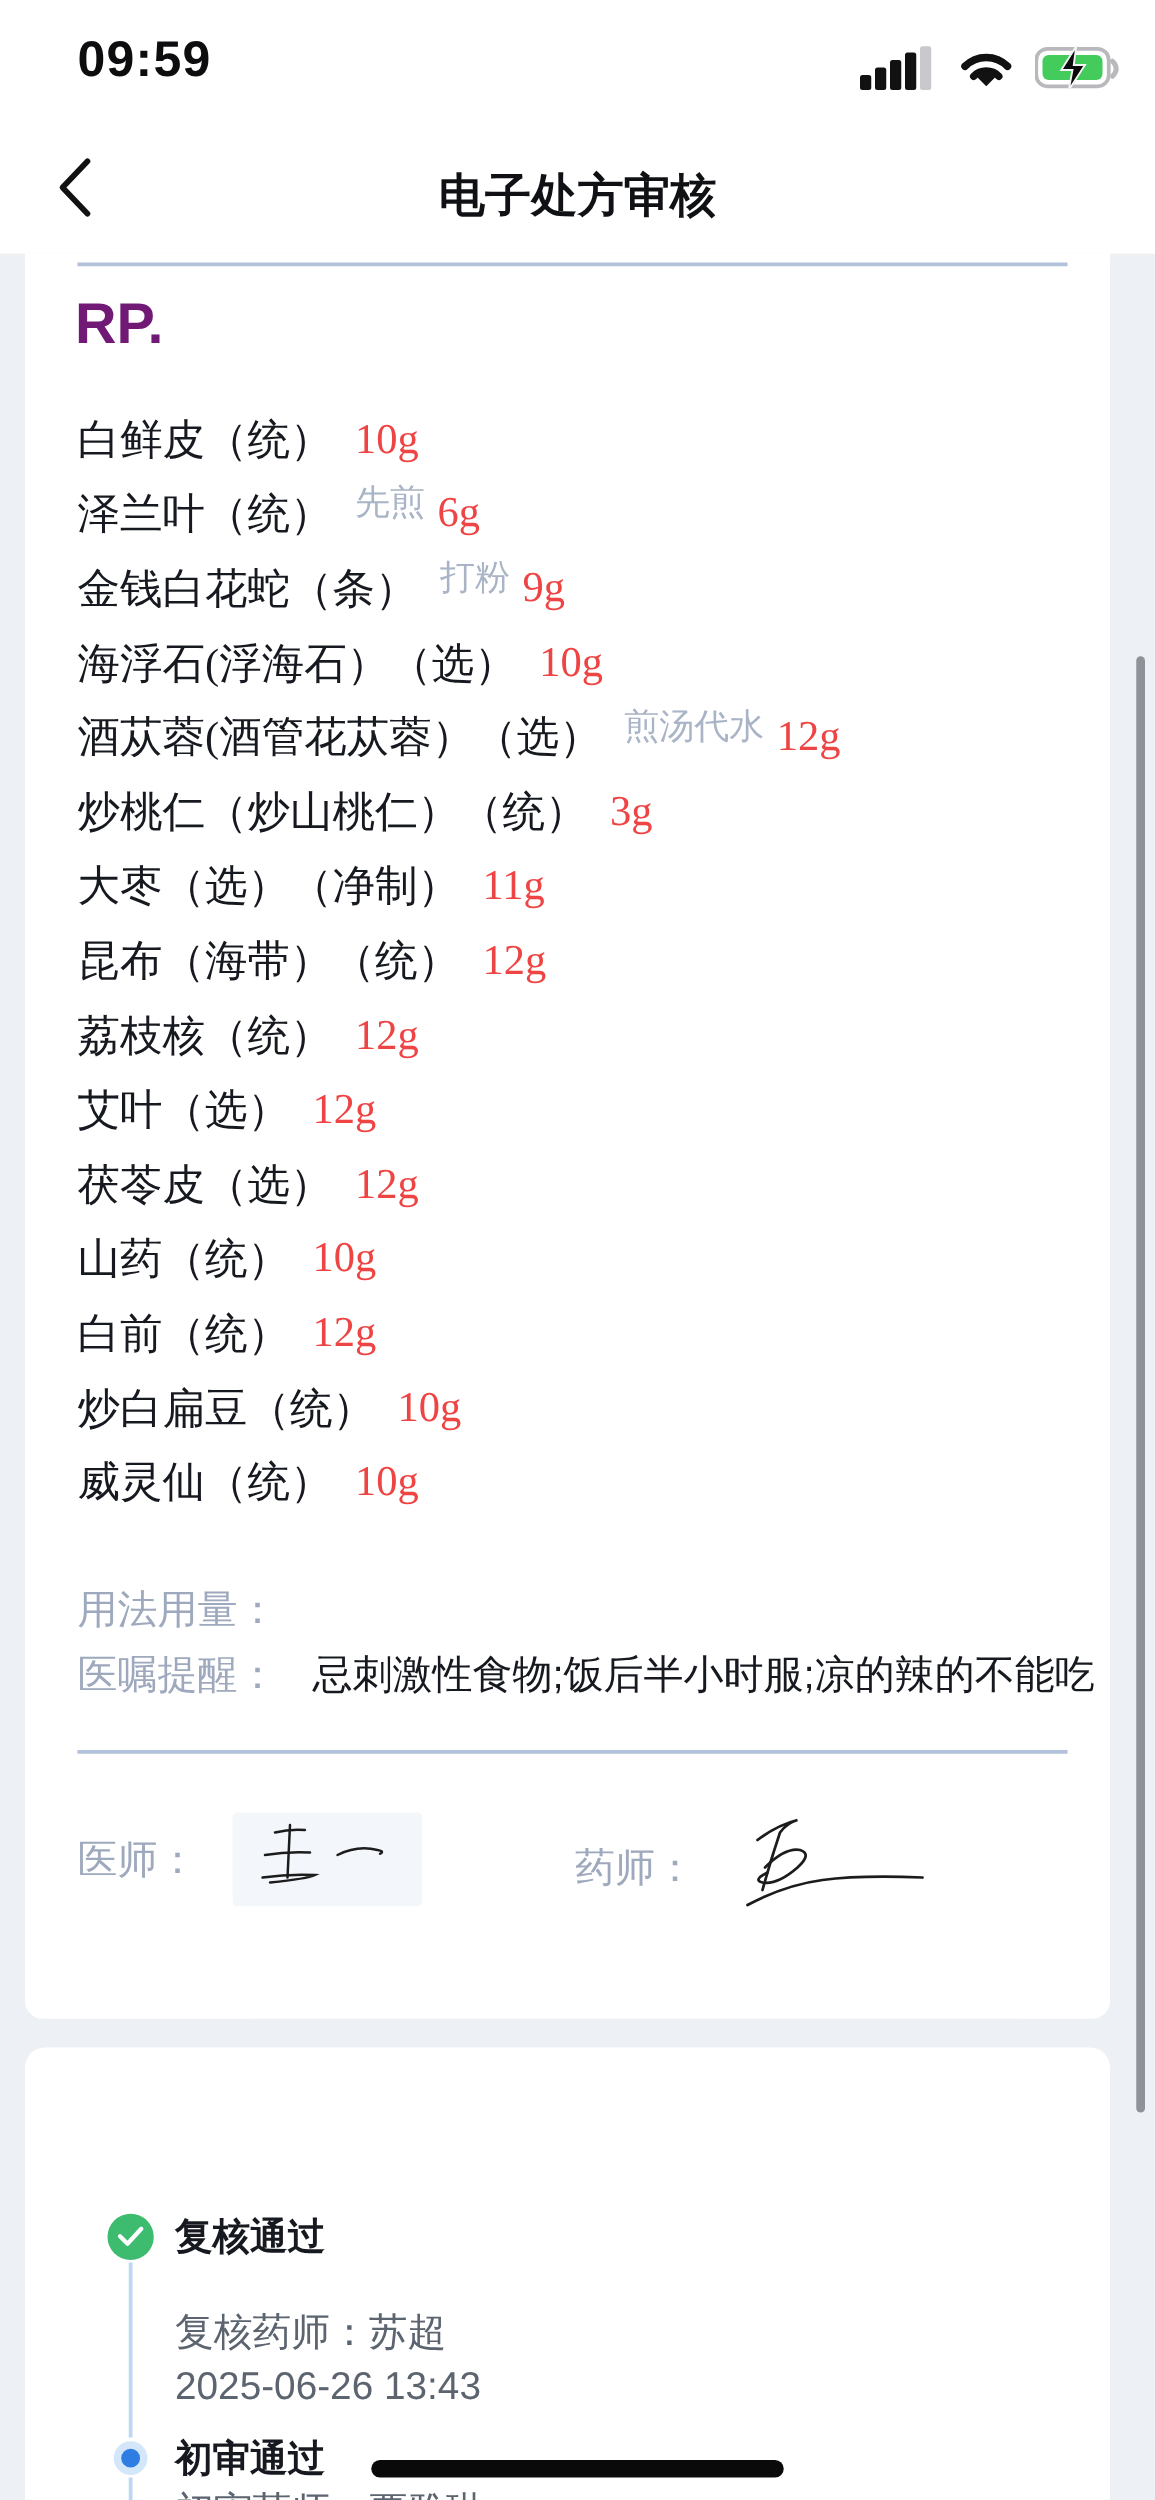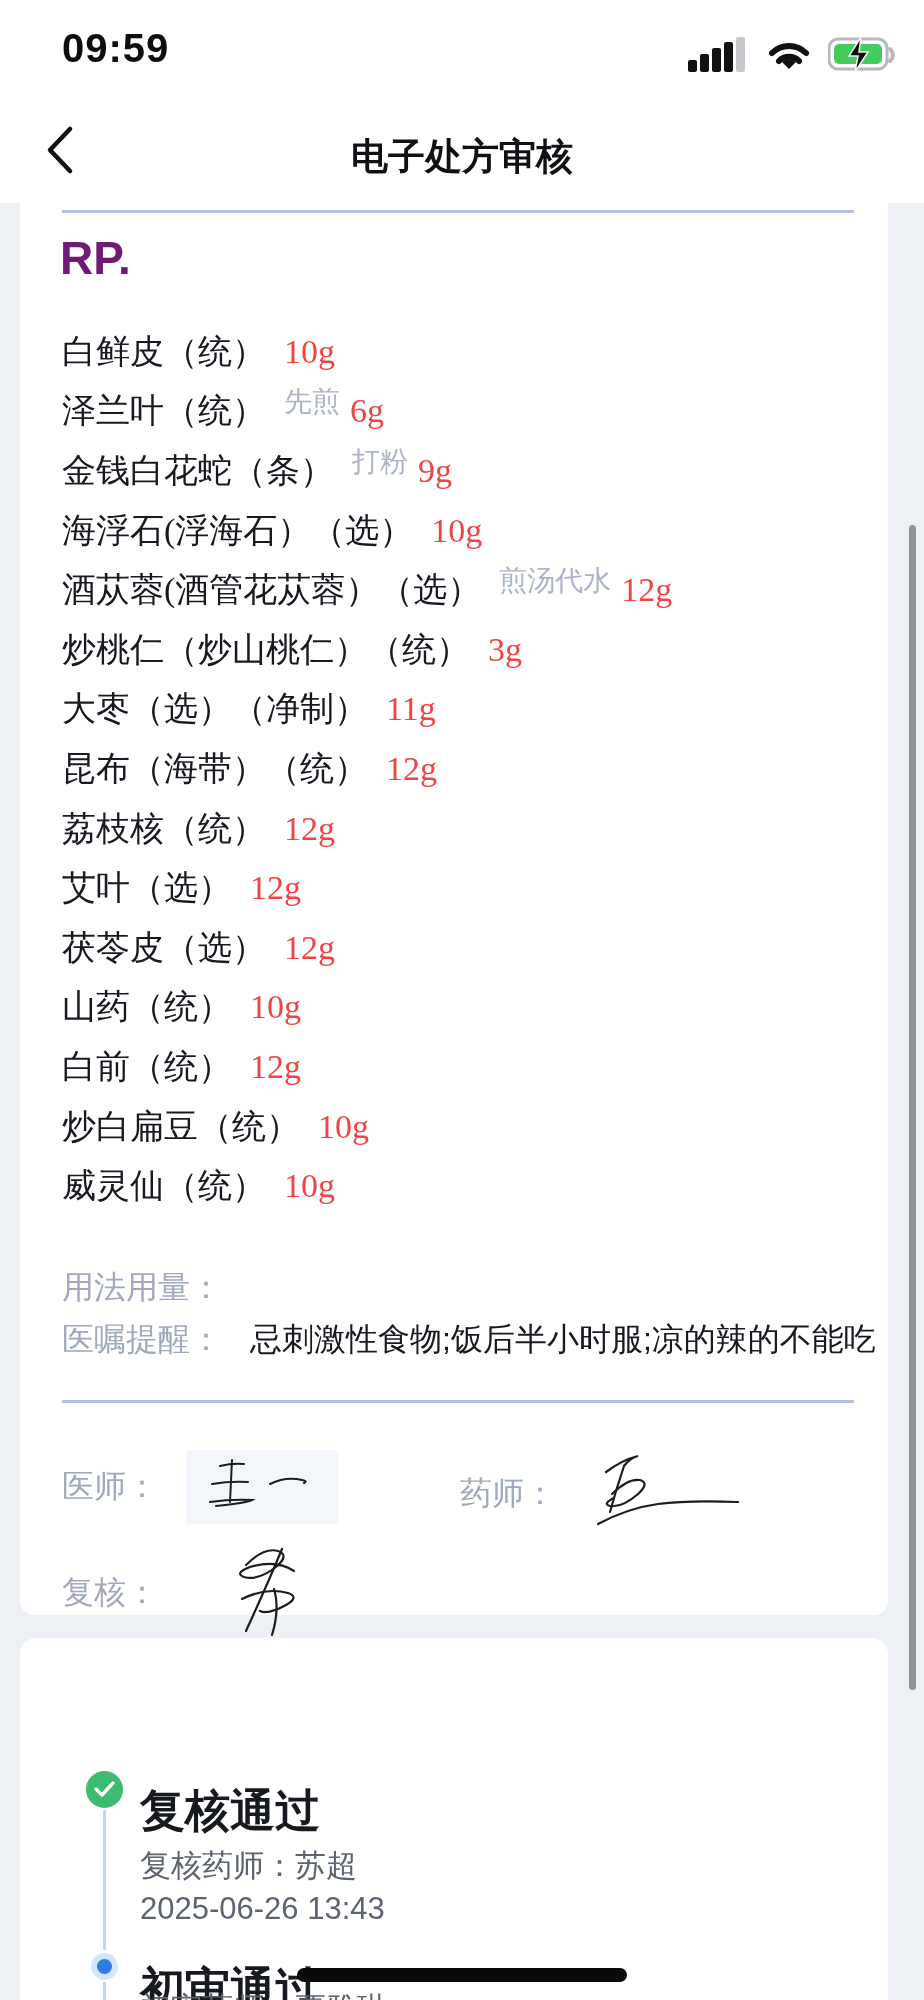--- a/index.html
+++ b/index.html
@@ -40,21 +40,21 @@
   .sigzone{position:absolute;left:42px;right:30px;top:1212px;height:190px;}
   .sigrow{position:absolute;display:flex;align-items:center;}
   .sigbox{background:#f3f7fb;border-radius:4px;}
 
   
   .rtitle{position:absolute;left:36px;top:40px;font-size:37px;font-weight:700;color:#121419;}
   .tl-line{position:absolute;width:3px;background:#bcd7f3;left:83px;}
   .tl-check{position:absolute;left:66px;top:133px;width:37px;height:37px;border-radius:50%;background:#3dbb6e;display:flex;align-items:center;justify-content:center;}
   .tl-dot-outer{position:absolute;left:71px;top:315px;width:27px;height:27px;border-radius:50%;background:#d4e6f9;display:flex;align-items:center;justify-content:center;}
   .tl-dot-inner{width:15px;height:15px;border-radius:50%;background:#2d7de2;}
-  .tl-title{position:absolute;left:120px;font-size:45px;font-weight:700;color:#16191f;margin-top:12px;}
+  .tl-title{position:absolute;left:120px;font-size:30px;font-weight:700;color:#16191f;}
   .tl-sub{position:absolute;left:120px;font-size:31px;color:#5c6470;}
   .redactbar{position:absolute;left:277px;top:330px;width:330px;height:14px;border-radius:7px;background:#0a0a0a;}
 
   .scrollbar{position:absolute;left:909px;top:525px;width:7px;height:1165px;border-radius:4px;background:#8f9399;cursor:pointer;}
 </style>
 </head>
 <body>
 
 <div class="screen">
 
@@ -223,33 +223,20 @@
         <span style="margin-left:18px;">
           <svg width="160" height="84" viewBox="0 0 160 84">
             <g fill="none" stroke="#1c1c1c" stroke-width="2.2" stroke-linecap="round">
               <path d="M18 22 Q34 10 50 6 Q42 8 36 16 Q28 40 22 62"></path>
               <path d="M24 44 Q40 28 52 30 Q62 33 50 44 Q34 58 22 56 Q14 54 26 48"></path>
               <path d="M10 74 Q40 58 70 54 Q100 50 150 52"></path>
             </g>
           </svg>
         </span>
       </div>
-      <div class="sigrow" style="left:0;top:128px;">
-        <span class="glabel">复核：</span>
-        <span style="margin-left:44px;">
-          <svg width="110" height="96" viewBox="0 0 110 96">
-            <g fill="none" stroke="#1c1c1c" stroke-width="2.2" stroke-linecap="round">
-              <path d="M30 22 Q48 4 62 8 Q74 12 60 24 Q42 38 28 34 Q18 30 34 24 Q60 16 78 28"></path>
-              <path d="M66 6 Q52 40 30 88"></path>
-              <path d="M26 56 Q50 44 72 50 Q84 54 70 62 Q52 72 44 68"></path>
-              <path d="M58 46 Q64 66 56 92"></path>
-            </g>
-          </svg>
-        </span>
-      </div>
     </div>
   </div>
 
   <div class="card card2">
 
     <div class="tl-line" style="top:172px;height:140px;"></div>
     <div class="tl-line" style="top:344px;height:30px;"></div>
 
     <div class="tl-check">
       <svg width="21" height="17" viewBox="0 0 21 17">

